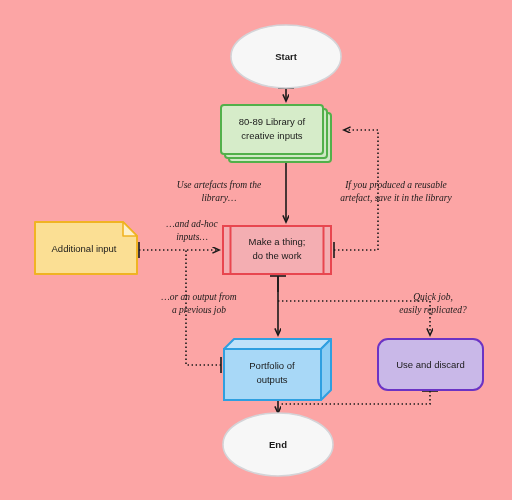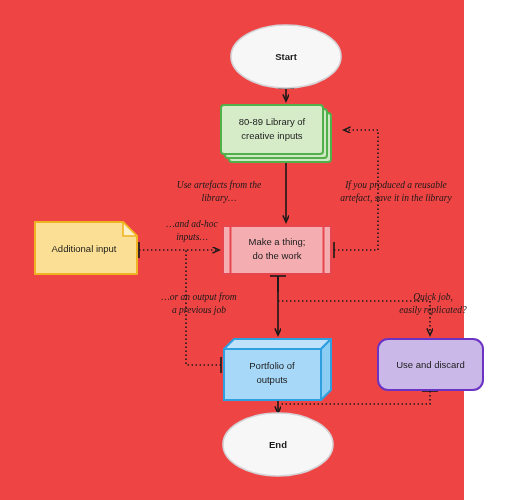--- a/index.html
+++ b/index.html
@@ -1,18 +1,18 @@
 <!DOCTYPE html>
 <html><head>
 <meta charset="utf-8">
 <style>
   html,body{margin:0;padding:0;background:#ffffff;}
   body{width:512px;height:500px;overflow:hidden;
        font-family:"Liberation Sans",sans-serif;}
-  #stage{position:relative;width:464px;height:500px;background:#ef4444;}
+  #stage{position:relative;width:512px;height:500px;background:#fca5a5;}
   svg{display:block;}
   .node-label{font-family:"Liberation Sans",sans-serif;font-size:9.5px;
               font-weight:600;fill:#1a1a1a;text-anchor:middle;}
   .node-label-reg{font-family:"Liberation Sans",sans-serif;font-size:9.5px;
               font-weight:500;fill:#1a1a1a;text-anchor:middle;}
   .edge-label{font-family:"Liberation Serif",serif;font-style:italic;
               font-size:9.5px;fill:#1a1a1a;text-anchor:middle;}
   .solid-edge{stroke:#1a1a1a;stroke-width:1.6;fill:none;}
   .dotted-edge{stroke:#1a1a1a;stroke-width:1.6;fill:none;
                stroke-dasharray:1.4 2.6;stroke-linecap:butt;}

